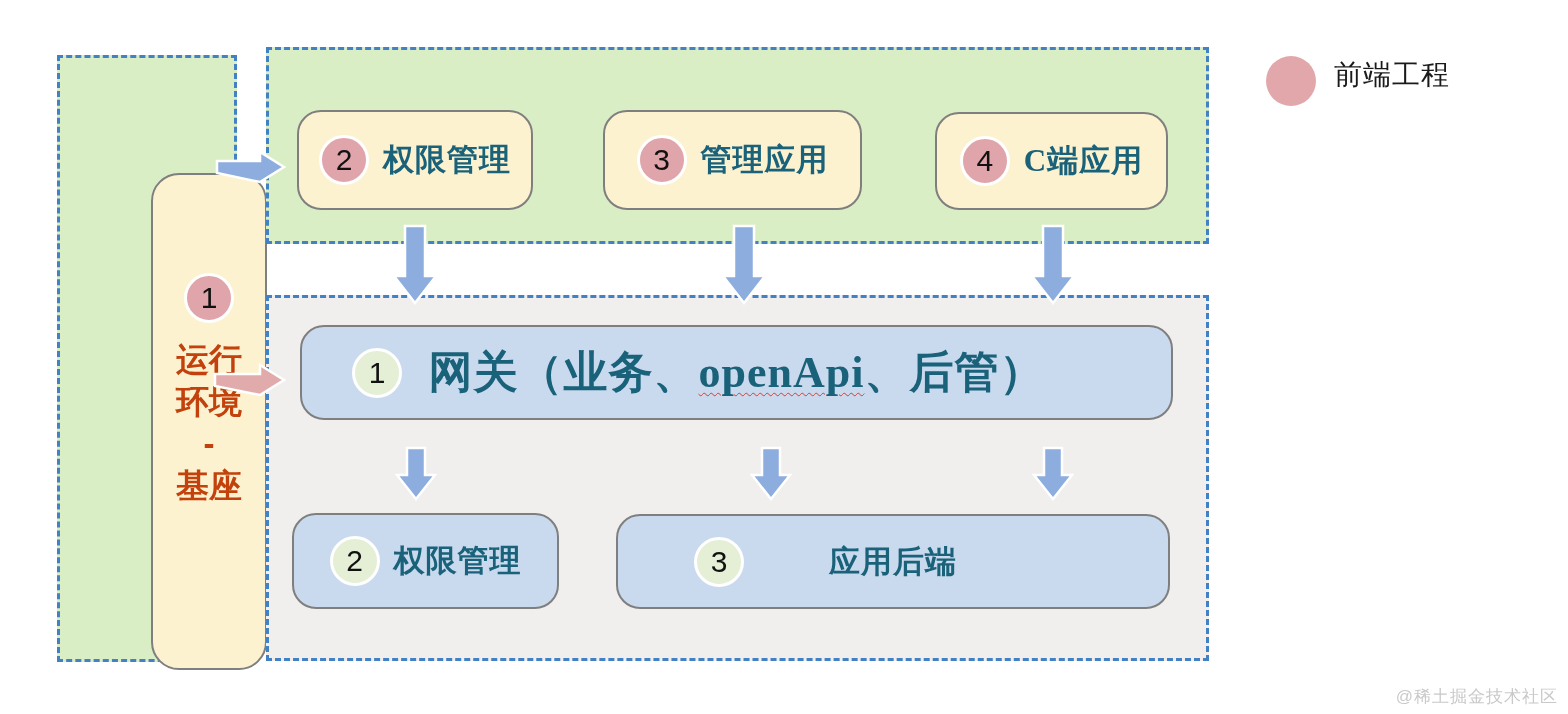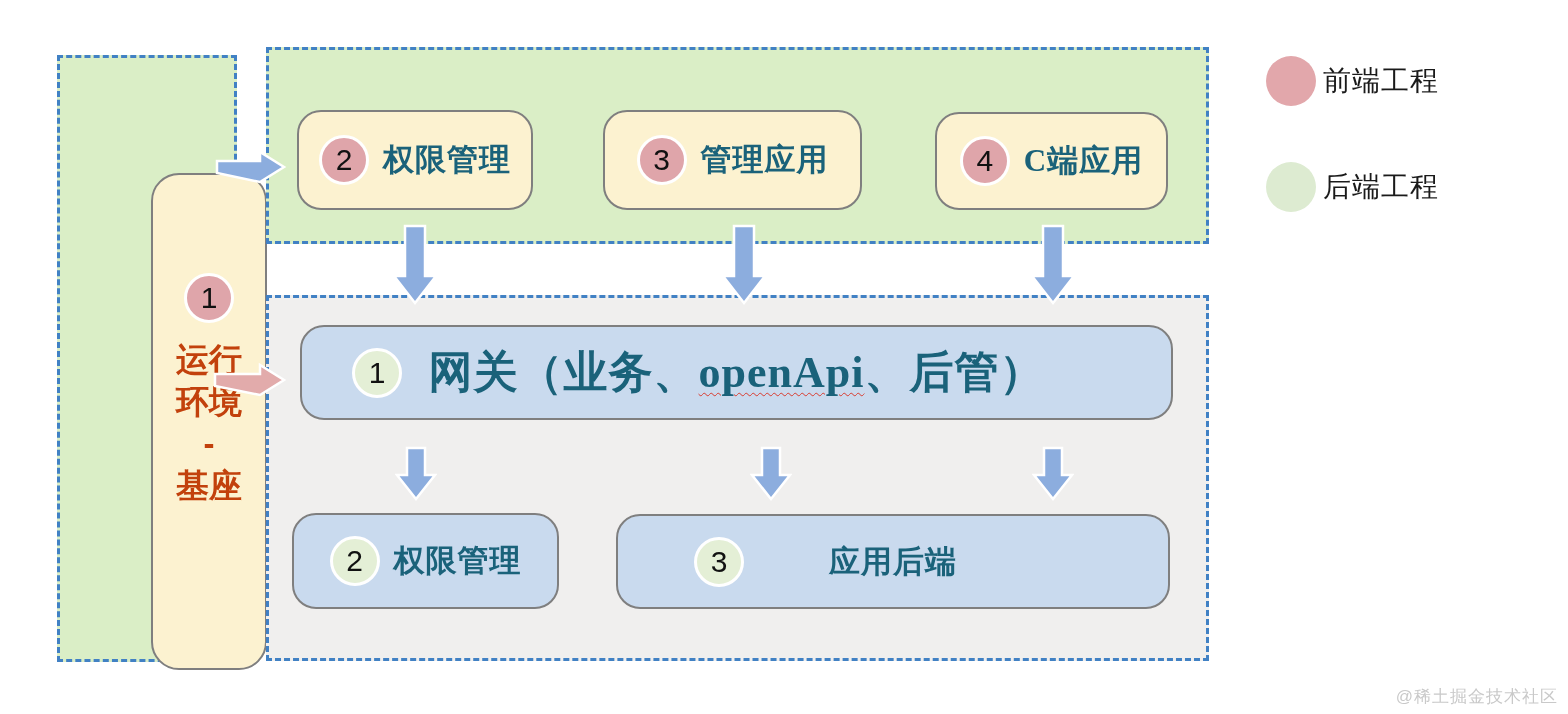--- a/index.html
+++ b/index.html
@@ -95,22 +95,21 @@
     text-underline-offset: 5px;
   }
 
   
   .arrow { position: absolute; }
 
   
   .legend-row {
     position: absolute;
     display: flex;
-    align-items: center;
-    gap: 7px;
+    gap: 18px;
   }
   .legend-dot {
     width: 50px; height: 50px;
     border-radius: 50%;
     flex: 0 0 auto;
   }
   .legend-dot.pink   { background: #e2a7ab; }
   .legend-dot.lgreen { background: #ddebd1; }
   .legend-label {
     font-size: 28px;
@@ -215,20 +214,16 @@
     <polygon points="12,2 30,2 30,29 40,29 21,53 2,29 12,29" fill="#8cadde" stroke="#ffffff" stroke-width="2.5"></polygon>
   </svg>
   <svg class="arrow" style="left:1032px; top:446px;" width="42" height="56" viewBox="0 0 42 56">
     <polygon points="12,2 30,2 30,29 40,29 21,53 2,29 12,29" fill="#8cadde" stroke="#ffffff" stroke-width="2.5"></polygon>
   </svg>
 
   <div class="legend-row" style="left:1266px; top:56px;">
     <span class="legend-dot pink"></span>
     <span class="legend-label">前端工程</span>
   </div>
-  <div class="legend-row" style="left:1266px; top:162px;">
-    <span class="legend-dot lgreen"></span>
-    <span class="legend-label">后端工程</span>
-  </div>
 
   <div class="watermark">@稀土掘金技术社区</div>
 
 </div>
 
 </body></html>

